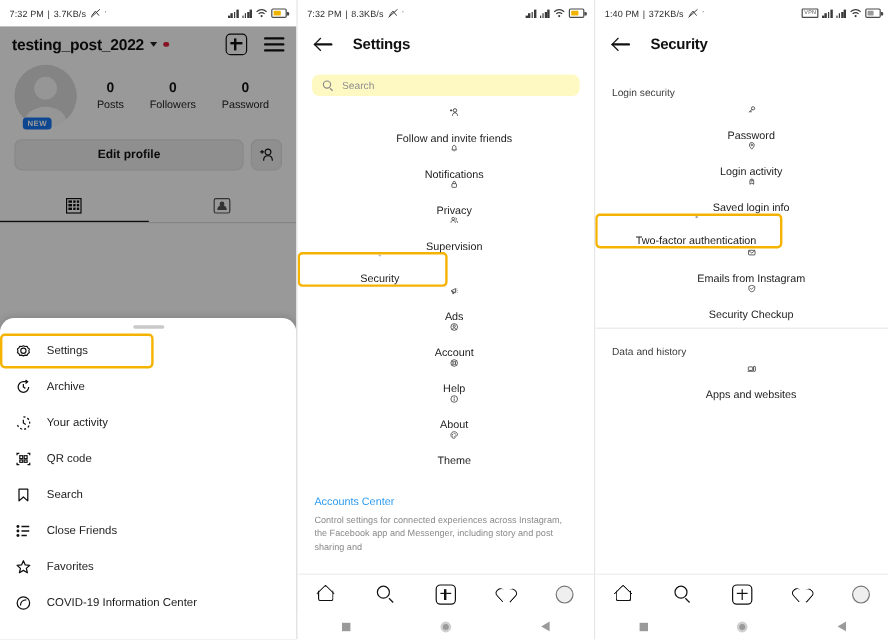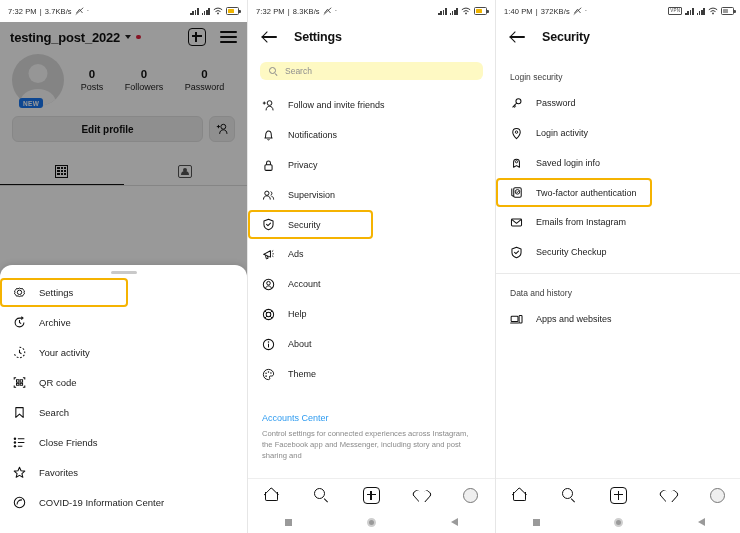--- a/index.html
+++ b/index.html
@@ -108,21 +108,21 @@
   .back-arrow:after{content:"";position:absolute;left:.5px;top:2.2px;width:7px;height:7px;border-left:1.5px solid #111;border-bottom:1.5px solid #111;transform:rotate(45deg);}
   .sc-title{font-size:12.5px;font-weight:bold;color:#111;letter-spacing:-.2px;}
 
   .searchbar{margin:14px 12px 0 12px;height:18px;background:#fef9c3;border-radius:6px;display:flex;align-items:center;gap:7px;padding:0 9px;box-sizing:border-box;}
   .searchbar .s-ic{width:9px;height:9px;position:relative;flex:0 0 auto;}
   .searchbar .s-ic:before{content:"";position:absolute;left:0;top:0;width:7px;height:7px;border:1.1px solid #8a8a8a;border-radius:50%;box-sizing:border-box;}
   .searchbar .s-ic:after{content:"";position:absolute;left:5.8px;top:6.3px;width:3.4px;height:1.1px;background:#8a8a8a;transform:rotate(45deg);transform-origin:left center;}
   .searchbar .ph{font-size:8.5px;color:#8e8e8e;}
 
   .sect-label{font-size:8.5px;color:#3c3c3c;padding:0 14px;}
-  .row{display:flex;align-items:center;gap:13px;height:30px;padding-left:14px;box-sizing:border-box;}
+  .row{display:flex;align-items:center;gap:13px;height:30px;padding-left:14px;box-sizing:border-box;flex-direction:column;}
   .row .lbl{font-size:9px;color:#1c1c1c;}
   .hl.row-hl{height:29px;box-sizing:border-box;padding-left:12px;}
   .divider{height:1px;background:#e9e9e9;margin:6px 0 0 0;}
 
   .ac-link{font-size:9px;color:#2e9bf0;padding:0 14px;}
   .ac-desc{font-size:7.6px;color:#8a8a8a;line-height:11px;padding:5px 14px 0 14px;}
 
   
   svg.ic{display:block;}
 </style>

